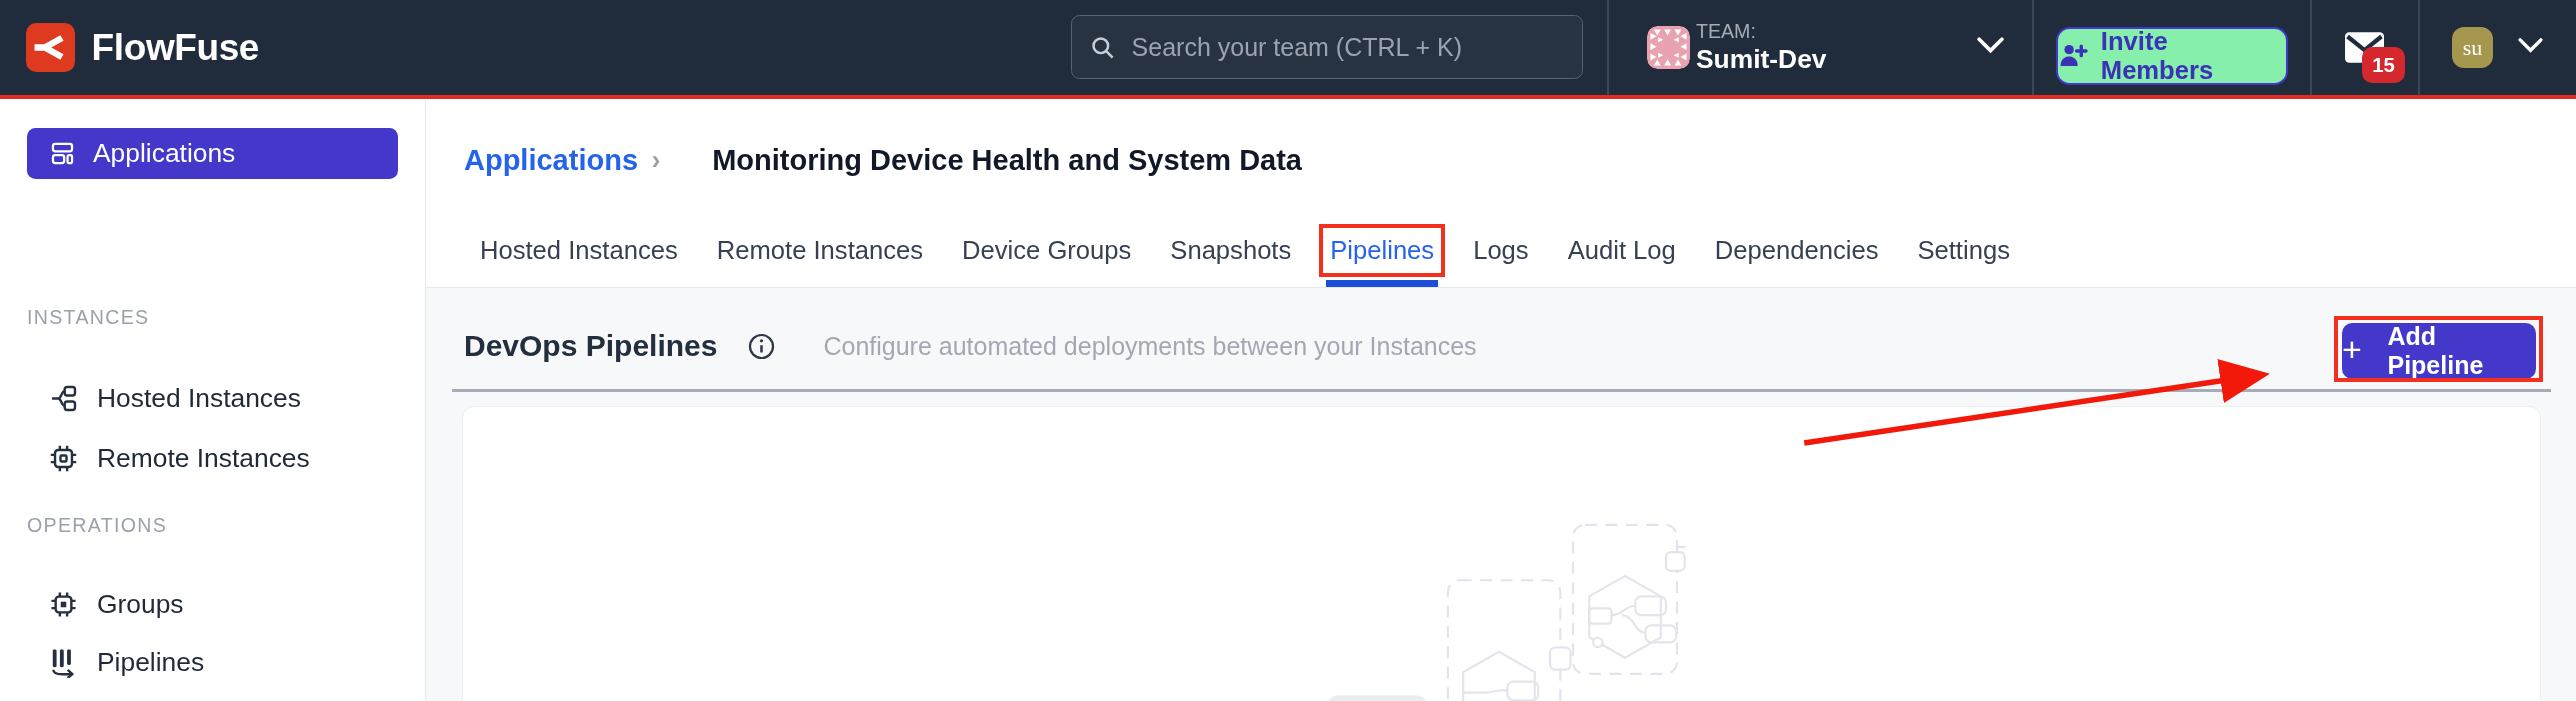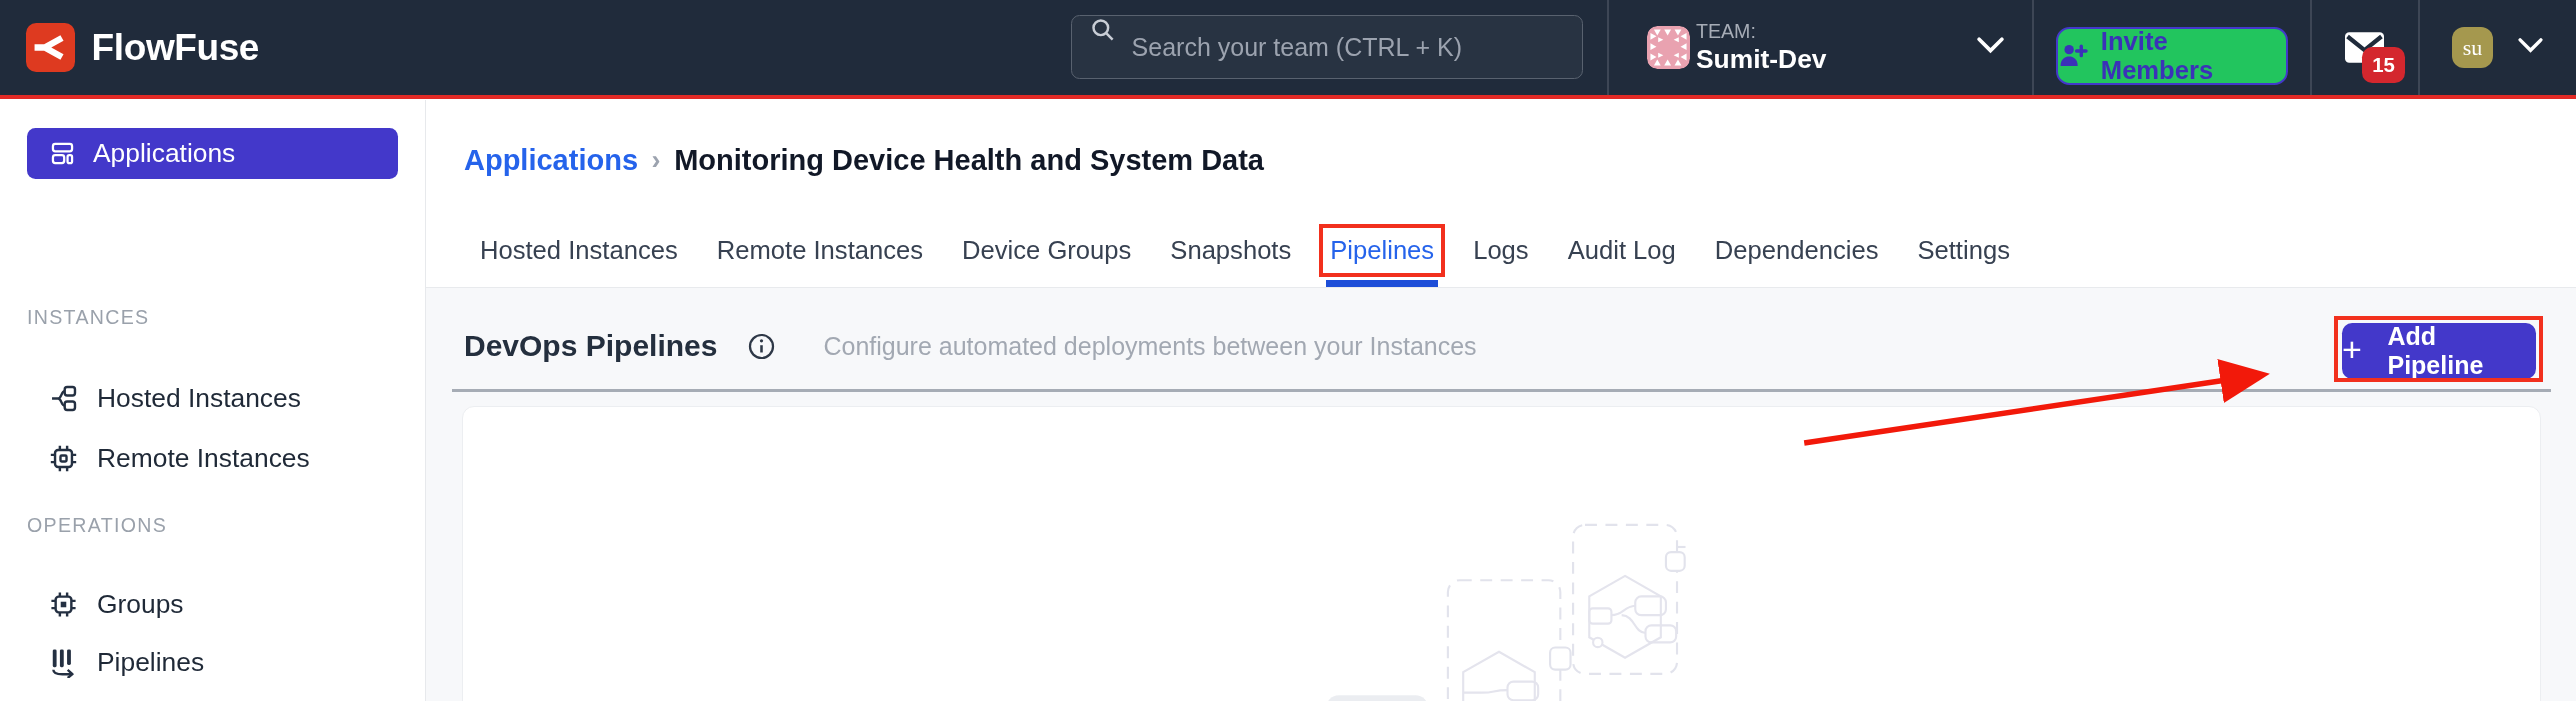--- a/index.html
+++ b/index.html
@@ -9,31 +9,31 @@
     -webkit-font-smoothing:antialiased;
   }
   
   #navbar{position:absolute;left:0;top:0;width:2576px;height:95px;background:#202B3B;}
   #navbar-redline{position:absolute;left:0;top:95px;width:2576px;height:4.3px;background:#E22A26;}
   .brand{position:absolute;left:25.6px;top:0;height:95px;display:flex;align-items:center;gap:17px;}
   .brand-logo{width:49px;height:49px;border-radius:10.2px;background:#DE3A20;display:flex;align-items:center;justify-content:center;}
   .brand-name{color:#ffffff;font-size:37px;font-weight:700;letter-spacing:-0.4px;}
   .search-box{position:absolute;left:1071px;top:15.3px;width:512px;height:64px;box-sizing:border-box;
     border:1.7px solid #59626F;border-radius:8.5px;background:rgba(255,255,255,0.04);
-    display:flex;padding:0 17px;gap:13.6px;}
+    display:flex;align-items:center;padding:0 17px;gap:13.6px;}
   .search-box input{flex:1;background:transparent;border:none;outline:none;color:#C9CED6;font-size:25px;font-family:"Liberation Sans",sans-serif;}
   .search-box input::placeholder{color:#9CA3AF;}
   .nav-divider{position:absolute;top:0;width:1.7px;height:95px;background:#3D4655;}
   .team-block{position:absolute;left:1647px;top:0;height:95px;display:flex;align-items:center;gap:6px;cursor:pointer;}
   .team-avatar{width:43px;height:43px;border-radius:10.2px;overflow:hidden;}
   .team-texts{display:flex;flex-direction:column;gap:1.7px;}
   .team-label{color:#A6ACB6;font-size:19.6px;}
   .team-name{color:#ffffff;font-size:26.4px;font-weight:600;}
   .team-chevron{position:absolute;left:1976px;top:36px;}
-  .invite-btn{position:absolute;left:2056px;top:27px;width:232px;height:58px;box-sizing:border-box;background:#22c55e;
+  .invite-btn{position:absolute;left:2056px;top:27px;width:232px;height:58px;box-sizing:border-box;background:#86efac;
     border:2.6px solid #4338CA;border-radius:13.6px;display:flex;align-items:center;justify-content:center;gap:12px;cursor:pointer;}
   .invite-btn span{color:#3B32B8;font-size:25.6px;font-weight:700;}
   .notif{position:absolute;left:2345px;top:32px;width:68px;height:53px;cursor:pointer;}
   .notif-badge{position:absolute;left:17px;top:15.3px;width:43px;height:36px;background:#D4272E;border-radius:10.2px;
     display:flex;align-items:center;justify-content:center;color:#fff;font-size:20.4px;font-weight:700;}
   .user-avatar{position:absolute;left:2452px;top:27px;width:41px;height:41px;border-radius:12px;background:#A5984E;
     display:flex;align-items:center;justify-content:center;color:#fff;font-size:22px;font-family:Liberation Serif, serif;cursor:pointer;}
   .user-chevron{position:absolute;left:2517px;top:37px;cursor:pointer;}
   
   #sidebar{position:absolute;left:0;top:100px;width:426px;bottom:0;background:#ffffff;border-right:1.7px solid #E7E9EC;box-sizing:border-box;}
@@ -41,21 +41,21 @@
     display:flex;align-items:center;padding-left:22px;gap:17px;box-sizing:border-box;cursor:pointer;}
   .app-btn span{color:#ffffff;font-size:26.4px;font-weight:500;}
   .side-title{position:absolute;left:27px;color:#9AA1AB;font-size:19.6px;font-weight:500;letter-spacing:1.3px;}
   .side-item{position:absolute;left:27px;right:13.6px;height:55px;display:flex;align-items:center;padding-left:22px;gap:19px;box-sizing:border-box;cursor:pointer;}
   .side-item .lbl{color:#1F2937;font-size:26.4px;font-weight:500;}
   
   #main-header{position:absolute;left:426px;top:100px;right:0;height:188px;background:#ffffff;border-bottom:0.9px solid #E8EAED;box-sizing:border-box;}
   .breadcrumb{position:absolute;left:38px;top:44px;display:flex;align-items:center;gap:13.6px;}
   .bc-parent{color:#2563EB;font-size:29px;font-weight:700;cursor:pointer;}
   .bc-sep{color:#9CA3AF;font-size:27px;font-weight:600;}
-  .bc-current{color:#111827;font-size:29px;font-weight:700;}
+  .bc-current{color:#111827;font-size:29px;font-weight:700;margin-left:38px;}
   .tabs{position:absolute;left:54px;top:118px;height:65px;display:flex;align-items:center;gap:39px;}
   .tab{position:relative;font-size:25.6px;color:#374151;cursor:pointer;white-space:nowrap;}
   .tab.active{color:#2563EB;}
   .tab-underline{position:absolute;left:-4.3px;right:-4.3px;bottom:-22px;height:6.8px;background:#1D4ED8;}
   .tab-annotation{position:absolute;left:-11px;right:-11px;top:-12px;bottom:-12px;border:4.3px solid #F2301D;}
   
   #pipelines-section{position:absolute;left:426px;top:288px;right:0;bottom:0;background:#F7F8FA;overflow:hidden;}
   .pl-header{position:absolute;left:38px;top:41px;display:flex;align-items:center;gap:30px;}
   .pl-title{color:#242F3E;font-size:30px;font-weight:700;}
   .pl-sub{color:#A2A8B2;font-size:25px;margin-left:17px;}

